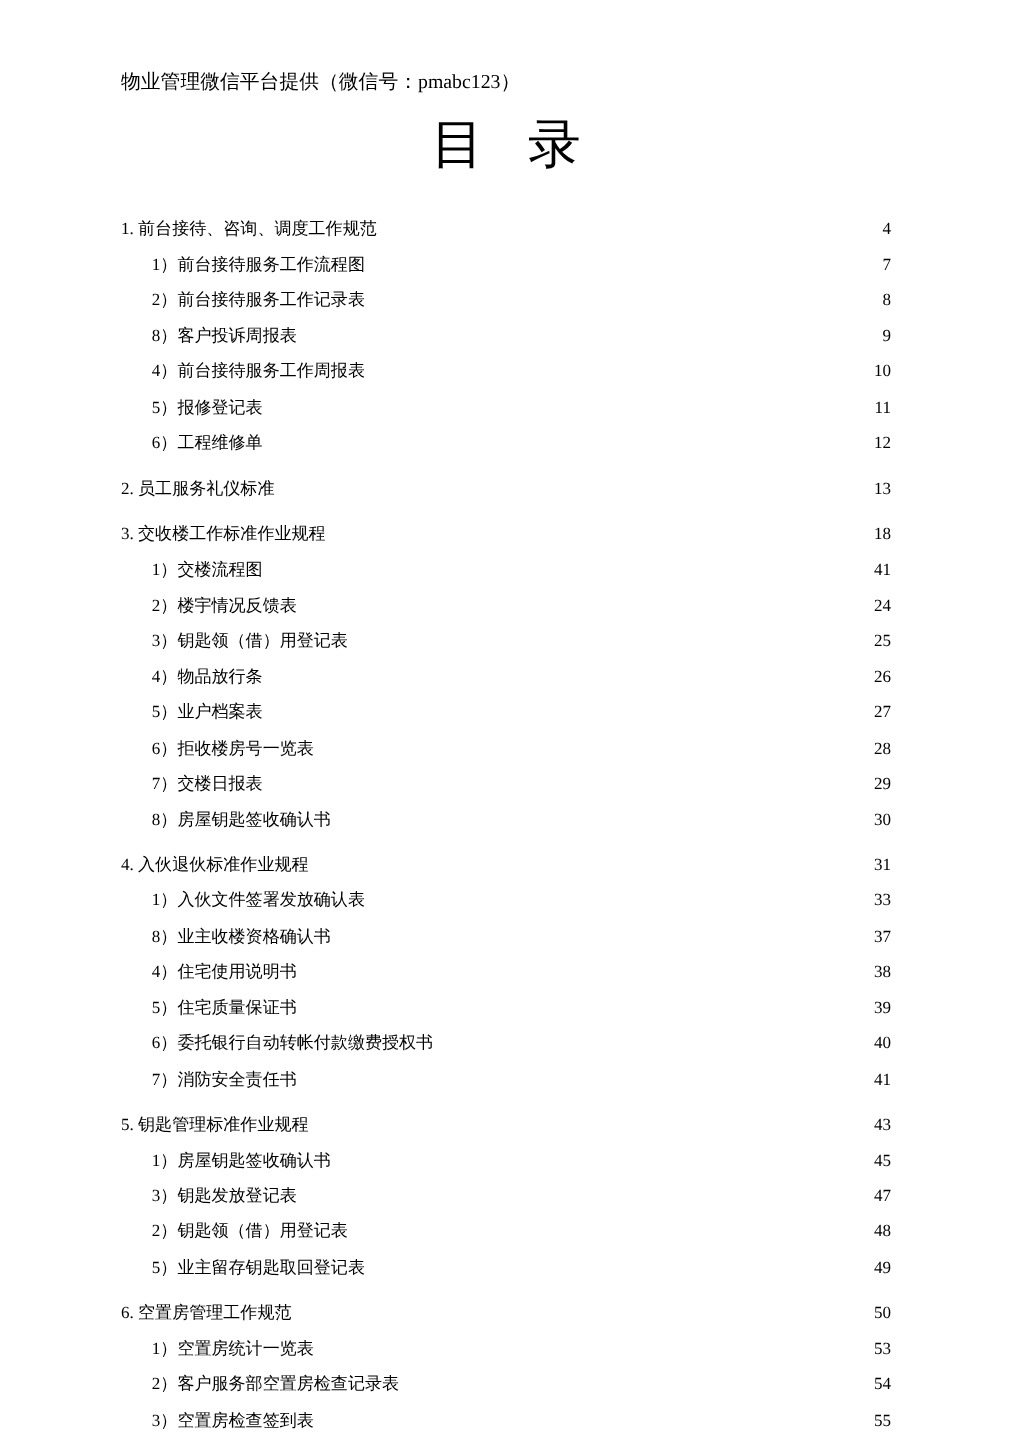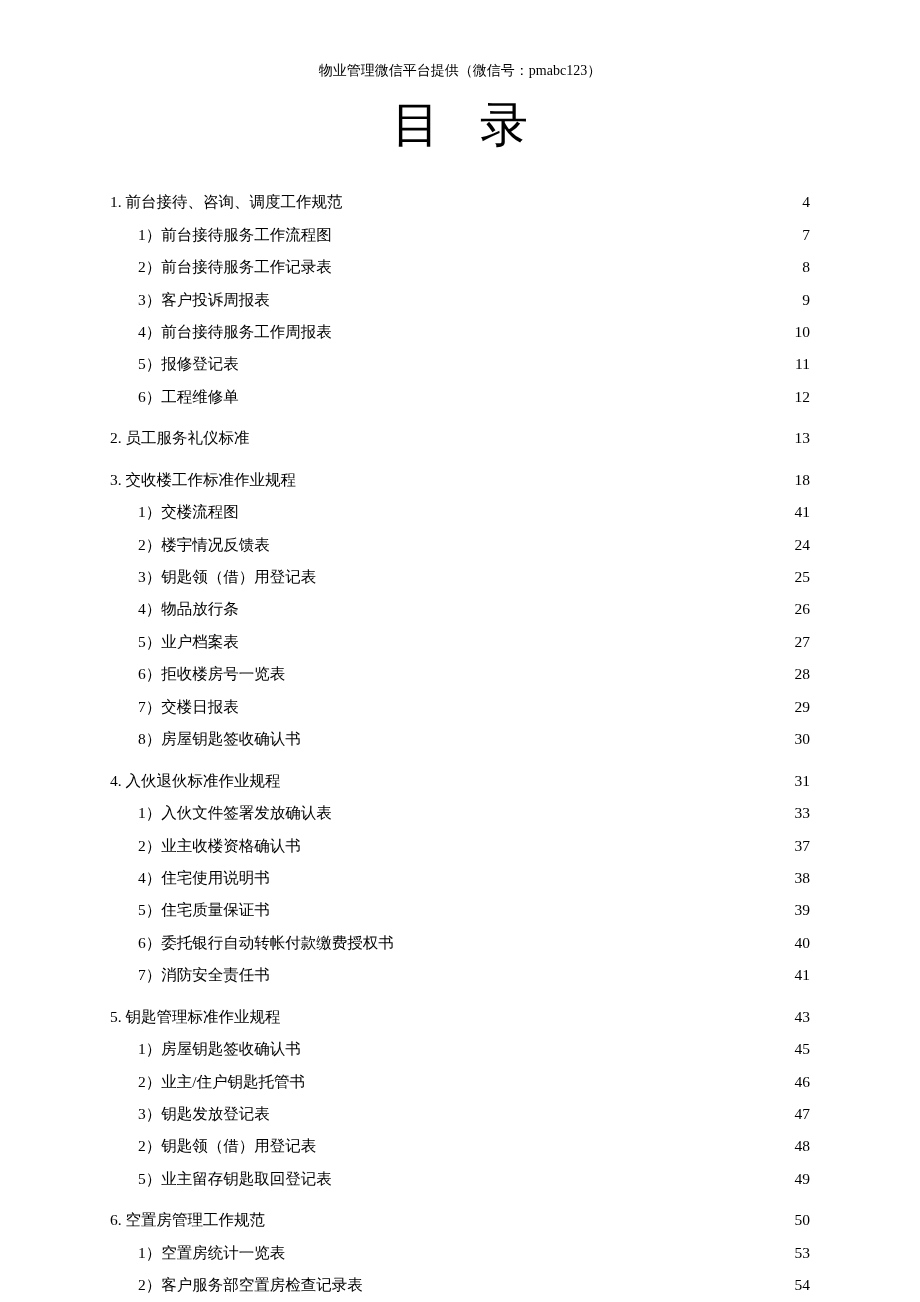--- a/index.html
+++ b/index.html
@@ -7,22 +7,21 @@
       width: 920px;
       height: 1302px;
       background: #fff;
       font-family: "SimSun", "宋体", serif;
       color: #000;
       padding: 60px 110px 40px 110px;
       font-size: 15px;
       line-height: 1.6;
     }
     .header-note {
-      text-align: center;
-      font-size: 14px;
+      font-size: 18px;
       margin-bottom: 8px;
     }
     .title {
       text-align: center;
       font-size: 48px;
       font-weight: normal;
       letter-spacing: 40px;
       padding-left: 40px;
       margin-bottom: 20px;
       font-family: Liberation Mono, monospace;
@@ -69,21 +68,21 @@
       <span class="toc-label">1）前台接待服务工作流程图 </span>
       <span class="toc-dots"></span>
       <span class="toc-page">7</span>
     </li>
     <li class="toc-item level-1">
       <span class="toc-label">2）前台接待服务工作记录表 </span>
       <span class="toc-dots"></span>
       <span class="toc-page">8</span>
     </li>
     <li class="toc-item level-1">
-      <span class="toc-label">3）客户投诉周报表 </span>
+      <span class="toc-label">8）客户投诉周报表 </span>
       <span class="toc-dots"></span>
       <span class="toc-page">9</span>
     </li>
     <li class="toc-item level-1">
       <span class="toc-label">4）前台接待服务工作周报表 </span>
       <span class="toc-dots"></span>
       <span class="toc-page">10</span>
     </li>
     <li class="toc-item level-1">
       <span class="toc-label">5）报修登记表 </span>
@@ -149,21 +148,21 @@
       <span class="toc-label">4. 入伙退伙标准作业规程</span>
       <span class="toc-dots"></span>
       <span class="toc-page">31</span>
     </li>
     <li class="toc-item level-1">
       <span class="toc-label">1）入伙文件签署发放确认表</span>
       <span class="toc-dots"></span>
       <span class="toc-page">33</span>
     </li>
     <li class="toc-item level-1">
-      <span class="toc-label">2）业主收楼资格确认书</span>
+      <span class="toc-label">8）业主收楼资格确认书</span>
       <span class="toc-dots"></span>
       <span class="toc-page">37</span>
     </li>
     <li class="toc-item level-1">
       <span class="toc-label">4）住宅使用说明书</span>
       <span class="toc-dots"></span>
       <span class="toc-page">38</span>
     </li>
     <li class="toc-item level-1">
       <span class="toc-label">5）住宅质量保证书</span>
@@ -182,25 +181,20 @@
     </li>
     <li class="toc-item level-0">
       <span class="toc-label">5. 钥匙管理标准作业规程 </span>
       <span class="toc-dots"></span>
       <span class="toc-page">43</span>
     </li>
     <li class="toc-item level-1">
       <span class="toc-label">1）房屋钥匙签收确认书</span>
       <span class="toc-dots"></span>
       <span class="toc-page">45</span>
-    </li>
-    <li class="toc-item level-1">
-      <span class="toc-label">2）业主/住户钥匙托管书 </span>
-      <span class="toc-dots"></span>
-      <span class="toc-page">46</span>
     </li>
     <li class="toc-item level-1">
       <span class="toc-label">3）钥匙发放登记表</span>
       <span class="toc-dots"></span>
       <span class="toc-page">47</span>
     </li>
     <li class="toc-item level-1">
       <span class="toc-label">2）钥匙领（借）用登记表</span>
       <span class="toc-dots"></span>
       <span class="toc-page">48</span>

